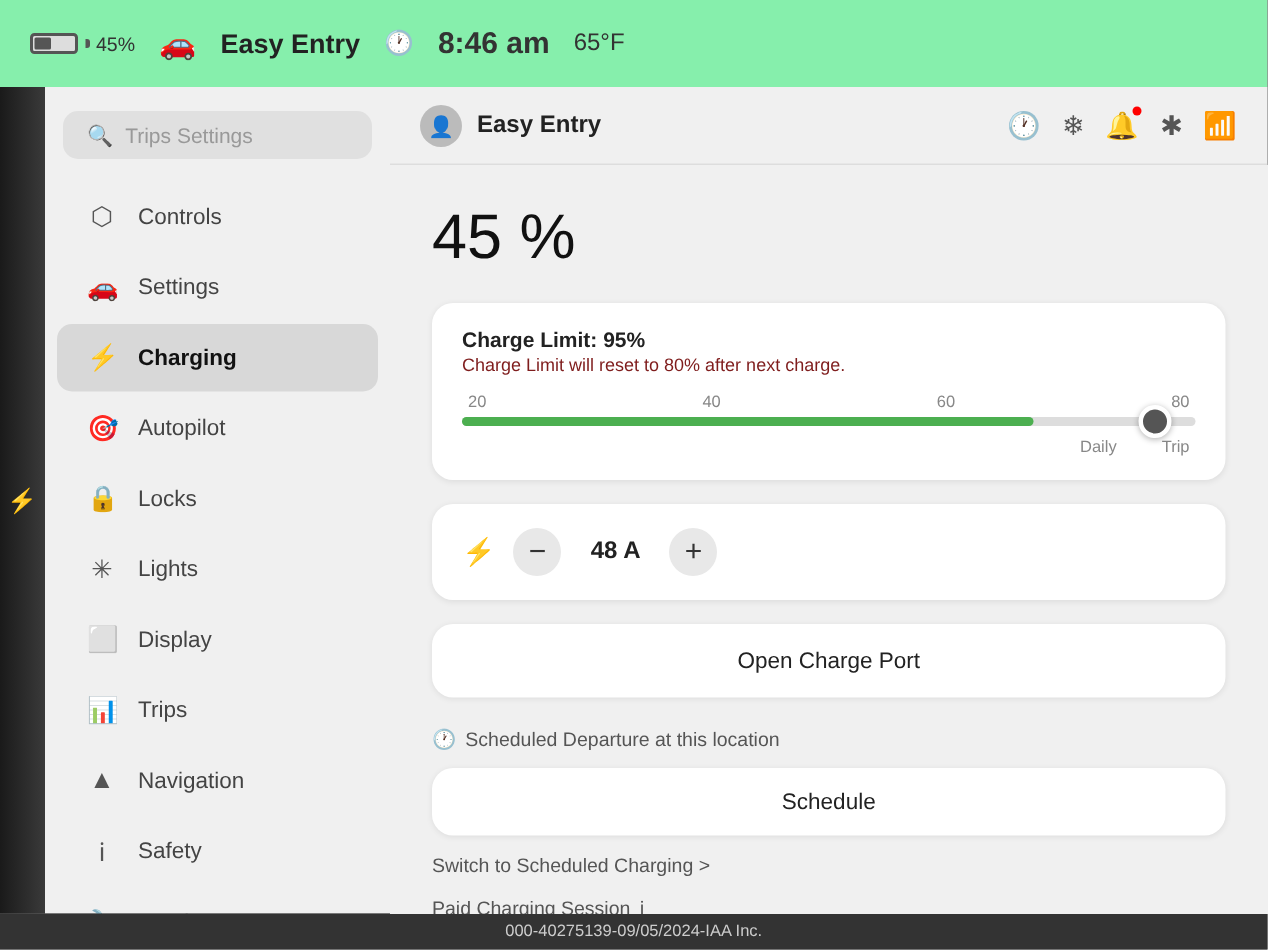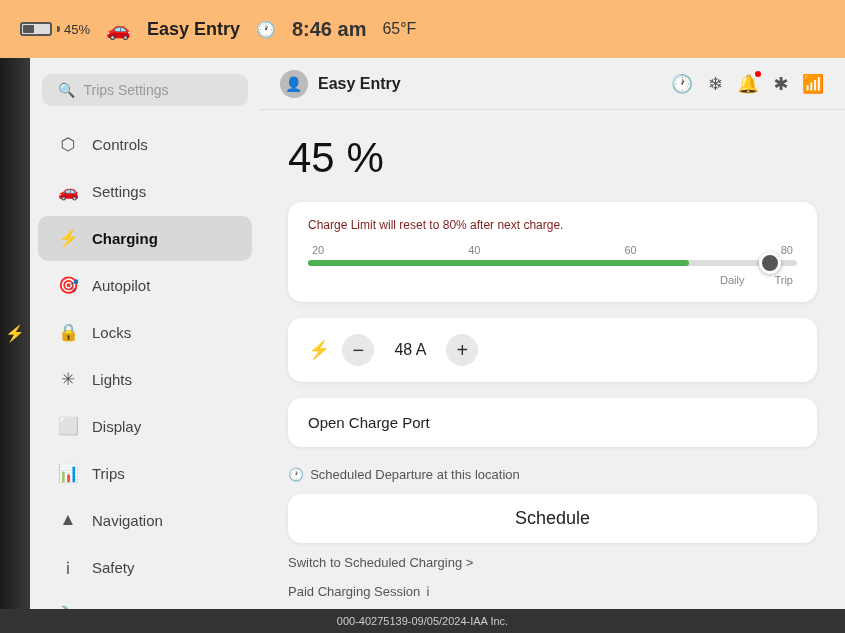--- a/index.html
+++ b/index.html
@@ -12,21 +12,21 @@
       position: relative;
     }
 
     
     .status-bar {
       position: absolute;
       top: 0;
       left: 0;
       right: 0;
       height: 58px;
-      background: #fdba74;
+      background: #86efac;
       display: flex;
       align-items: center;
       padding: 0 20px;
       gap: 16px;
       z-index: 10;
     }
     .status-battery {
       display: flex;
       align-items: center;
       gap: 4px;
@@ -306,32 +306,33 @@
       background: #e8e8e8;
       font-size: 20px;
       cursor: pointer;
       display: flex;
       align-items: center;
       justify-content: center;
       color: #333;
     }
     .amp-value {
       font-size: 16px;
-      font-weight: 400;
+      font-weight: 700;
       color: #222;
       min-width: 44px;
       text-align: center;
     }
 
     
     .open-port-btn {
       background: #ffffff;
       border-radius: 14px;
       padding: 16px 20px;
       margin-bottom: 20px;
+      text-align: center;
       font-size: 15px;
       font-weight: 500;
       color: #222;
       cursor: pointer;
       box-shadow: 0 1px 4px rgba(0,0,0,0.08);
     }
 
     
     .scheduled-departure-label {
       font-size: 13px;
@@ -339,21 +340,21 @@
       display: flex;
       align-items: center;
       gap: 6px;
       margin-bottom: 12px;
     }
     .schedule-btn {
       background: #ffffff;
       border-radius: 14px;
       padding: 14px 20px;
       text-align: center;
-      font-size: 18px;
+      font-size: 15px;
       font-weight: 500;
       color: #222;
       cursor: pointer;
       margin-bottom: 12px;
       box-shadow: 0 1px 4px rgba(0,0,0,0.08);
     }
     .switch-charging-link {
       font-size: 13px;
       color: #555;
       margin-bottom: 12px;
@@ -497,20 +498,21 @@
         <span class="topbar-icon">✱</span>
         <span class="topbar-icon">📶</span>
       </div>
     </div>
 
     <div class="charging-content">
 
       <div class="charge-percent">45 %</div>
 
       <div class="card">
+        <div class="charge-limit-label">Charge Limit: 95%</div>
         <div class="charge-limit-sublabel">Charge Limit will reset to 80% after next charge.</div>
         <div class="slider-scale">
           <span>20</span>
           <span>40</span>
           <span>60</span>
           <span>80</span>
         </div>
         <div class="slider-track">
           <div class="slider-fill"></div>
           <div class="slider-thumb"></div>

